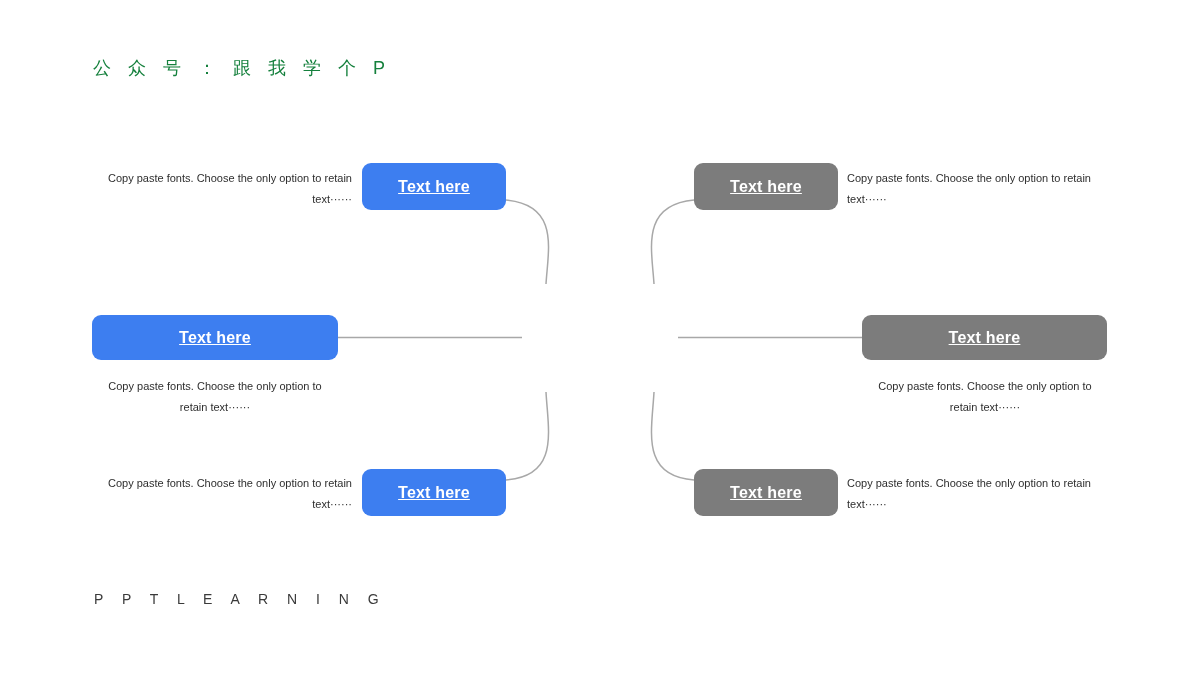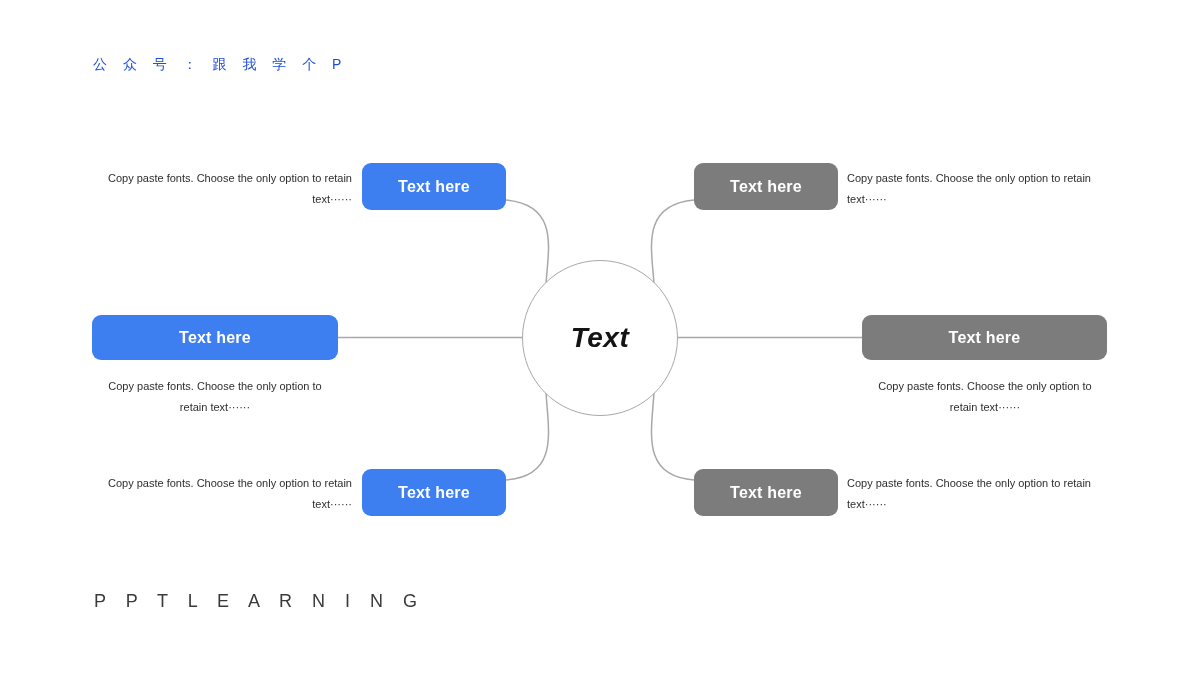--- a/index.html
+++ b/index.html
@@ -17,23 +17,23 @@
     width: 1200px;
     height: 675px;
     background: #ffffff;
   }
 
   
   .header-title {
     position: absolute;
     left: 93px;
     top: 56px;
-    font-size: 14px;
+    font-size: 18px;
     letter-spacing: 6px;
-    color: #1d4ed8;
+    color: #15803d;
     font-family: "Liberation Sans", sans-serif;
     white-space: nowrap;
   }
 
   
   #connectors {
     position: absolute;
     left: 0;
     top: 0;
     width: 1200px;
@@ -71,20 +71,21 @@
     align-items: center;
     justify-content: center;
     border-radius: 9px;
     color: #ffffff;
     font-size: 16px;
     font-weight: bold;
     letter-spacing: 0.2px;
     font-family: "Liberation Sans", sans-serif;
     cursor: pointer;
     user-select: none;
+    text-decoration: underline;
   }
   .pill.blue { background: #3d7ef0; }
   .pill.gray { background: #7c7c7c; }
 
   
   .pill-tl { left: 362px; top: 163px; width: 144px; height: 47px; }
   .pill-ml { left: 92px;  top: 315px; width: 246px; height: 45px; }
   .pill-bl { left: 362px; top: 469px; width: 144px; height: 47px; }
   .pill-tr { left: 694px; top: 163px; width: 144px; height: 47px; }
   .pill-mr { left: 862px; top: 315px; width: 245px; height: 45px; }
@@ -107,21 +108,21 @@
   .desc-bl { left: 90px;  top: 473px; width: 262px; }
   .desc-tr { left: 847px; top: 168px; width: 268px; }
   .desc-mr { left: 865px; top: 376px; width: 240px; }
   .desc-br { left: 847px; top: 473px; width: 268px; }
 
   
   .footer-text {
     position: absolute;
     left: 94px;
     top: 591px;
-    font-size: 18px;
+    font-size: 14px;
     letter-spacing: 7.5px;
     color: #3a3a3a;
     font-family: "Liberation Sans", sans-serif;
     white-space: nowrap;
   }
 
   
   .watermark {
     position: absolute;
     right: 33px;
@@ -147,23 +148,20 @@
 
     <path d="M 506 200 C 560 205 548 250 546 284" fill="none" stroke="#a8a8a8" stroke-width="1.5"></path>
 
     <path d="M 506 480 C 560 476 548 430 546 392" fill="none" stroke="#a8a8a8" stroke-width="1.5"></path>
 
     <path d="M 694 200 C 640 205 652 250 654 284" fill="none" stroke="#a8a8a8" stroke-width="1.5"></path>
 
     <path d="M 694 480 C 640 476 652 430 654 392" fill="none" stroke="#a8a8a8" stroke-width="1.5"></path>
   </svg>
 
-  <div class="hub">
-    <span class="hub-label">Text</span>
-  </div>
 
   <div class="pill blue pill-tl">Text here</div>
   <div class="desc right-align desc-tl">Copy paste fonts. Choose the only option to retain text······</div>
 
   <div class="pill blue pill-ml">Text here</div>
   <div class="desc center-align desc-ml">Copy paste fonts. Choose the only option to retain text······</div>
 
   <div class="pill blue pill-bl">Text here</div>
   <div class="desc right-align desc-bl">Copy paste fonts. Choose the only option to retain text······</div>
 

